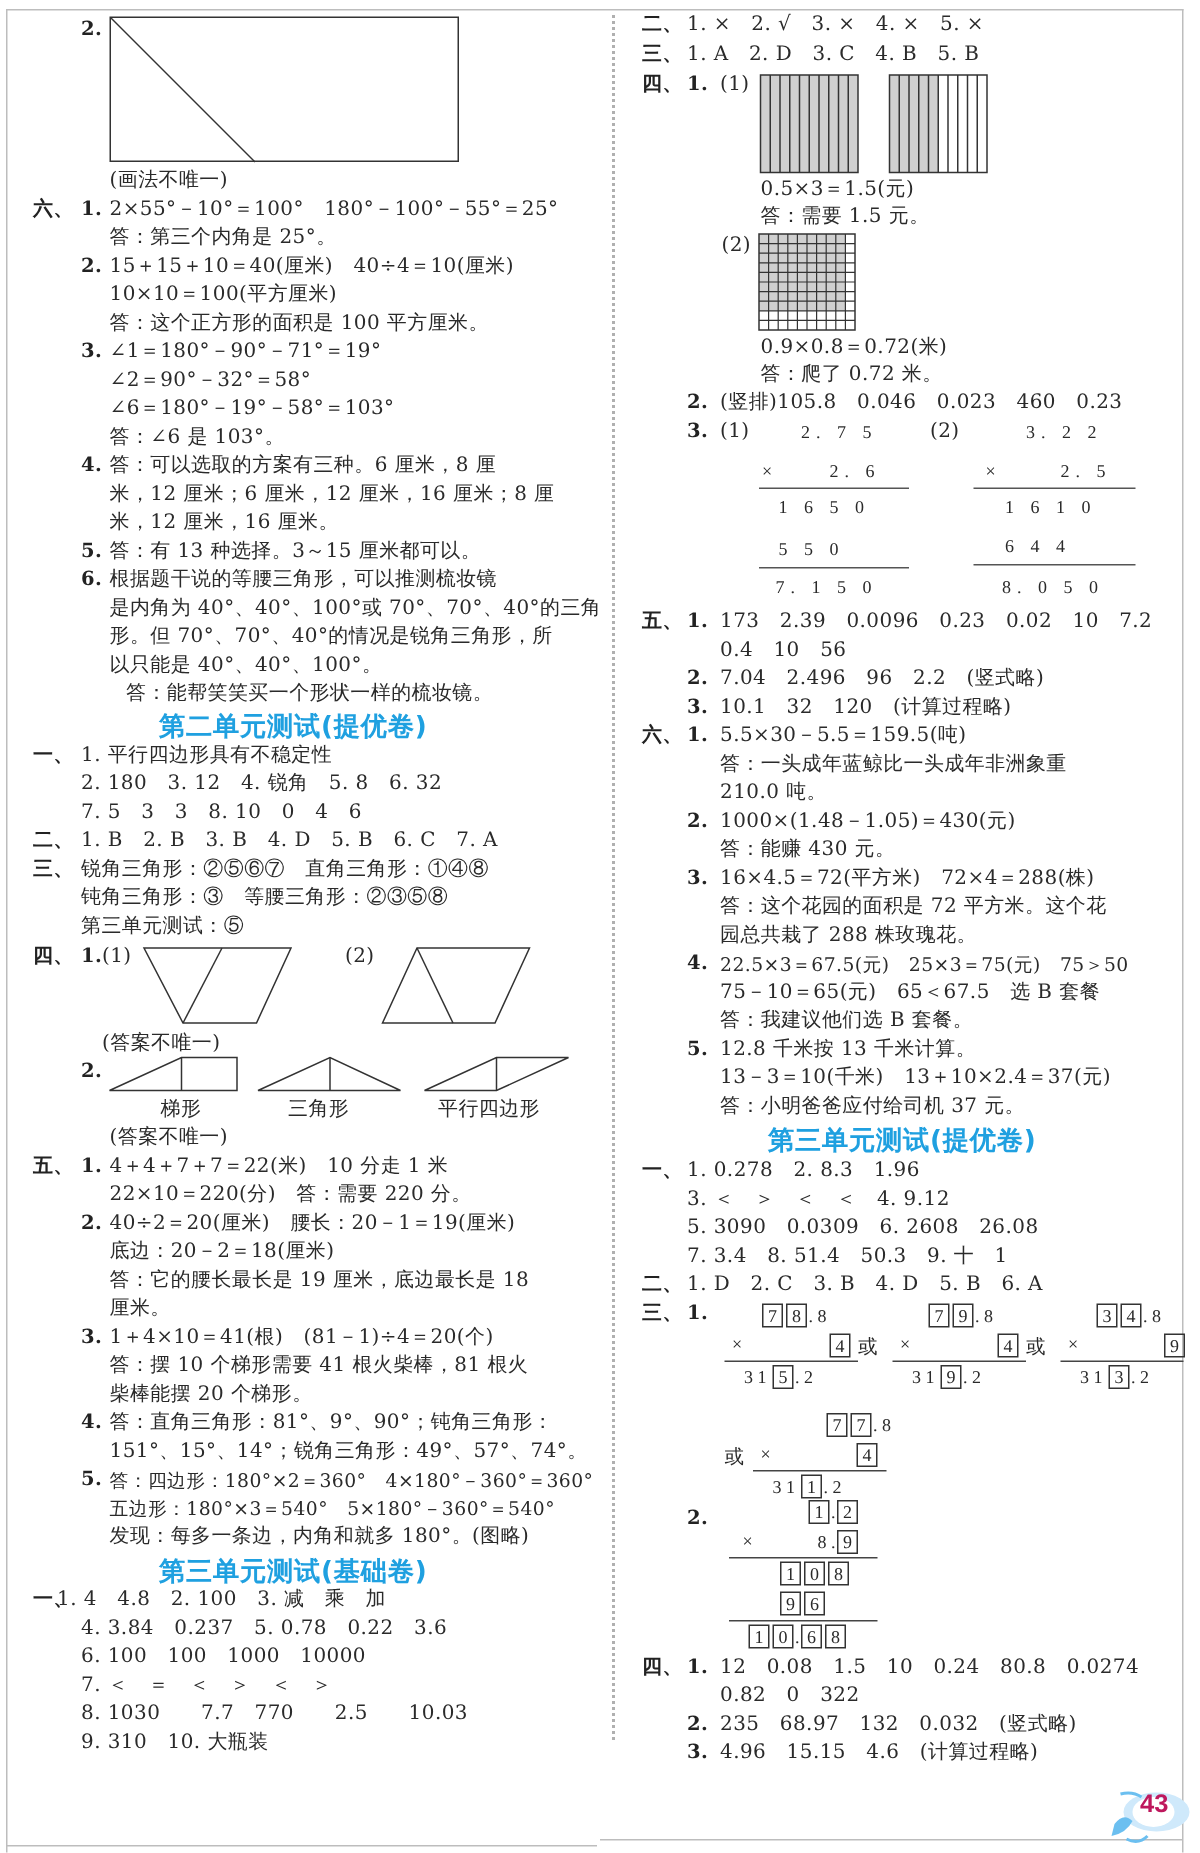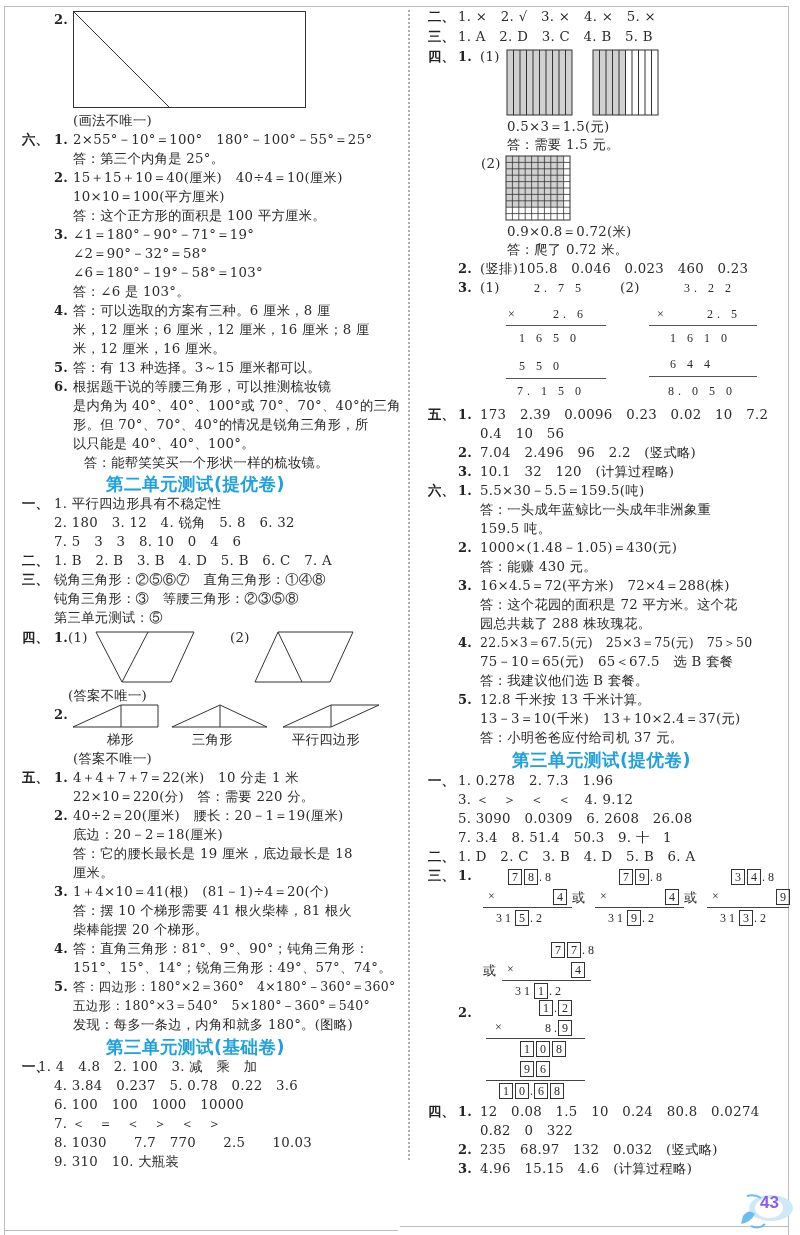--- a/index.html
+++ b/index.html
@@ -15,21 +15,21 @@
   .num { font-weight:bold; font-family:"DejaVu Serif",serif; font-size:13px; color:#222; }
   .sec { font-weight:bold; font-family:"DejaVu Sans",sans-serif; color:#222; font-size:13.3px; }
   .heading { position:absolute; font-family:"DejaVu Sans","Liberation Sans",sans-serif;
              font-weight:bold; color:#1fa0e0; font-size:17.5px; letter-spacing:0.5px; white-space:nowrap; }
   svg { position:absolute; overflow:visible; }
   .box { display:inline-block; border:1px solid #333; width:12px; height:14px; line-height:14px;
          text-align:center; font-size:12px; margin:0 1px; }
   .vm { position:absolute; font-size:12px; white-space:nowrap; font-family:"Liberation Serif",serif; }
   .badge { position:absolute; left:733px; top:1188px; width:60px; height:44px; }
   .badge-num { position:absolute; left:760px; top:1193px; font-family:"Liberation Sans",sans-serif;
-               font-weight:bold; font-size:17px; color:#8b5cf6; }
+               font-weight:bold; font-size:17px; color:#be185d; }
 </style>
 </head>
 <body>
 
 <div class="frame"></div>
 <div class="frame-bottom-left"></div>
 <div class="frame-bottom-right"></div>
 <div class="divider"></div>
 
 <div>
@@ -262,21 +262,21 @@
   <span class="line" style="left:480px;top:424px">0.4　10　56</span>
   <span class="line num" style="left:458px;top:443px">2.</span>
   <span class="line" style="left:480px;top:443px">7.04　2.496　96　2.2　(竖式略)</span>
   <span class="line num" style="left:458px;top:462px">3.</span>
   <span class="line" style="left:480px;top:462px">10.1　32　120　(计算过程略)</span>
 
   <span class="line sec" style="left:428px;top:481px">六、</span>
   <span class="line num" style="left:458px;top:481px">1.</span>
   <span class="line" style="left:480px;top:481px">5.5×30－5.5＝159.5(吨)</span>
   <span class="line" style="left:480px;top:500px;max-width:308px;overflow:hidden">答：一头成年蓝鲸比一头成年非洲象重</span>
-  <span class="line" style="left:480px;top:519px">159.5 吨。</span>
+  <span class="line" style="left:480px;top:519px">210.0 吨。</span>
 
   <span class="line num" style="left:458px;top:538px">2.</span>
   <span class="line" style="left:480px;top:538px">1000×(1.48－1.05)＝430(元)</span>
   <span class="line" style="left:480px;top:557px">答：能赚 430 元。</span>
 
   <span class="line num" style="left:458px;top:576px">3.</span>
   <span class="line" style="left:480px;top:576px">16×4.5＝72(平方米)　72×4＝288(株)</span>
   <span class="line" style="left:480px;top:595px;max-width:308px;overflow:hidden">答：这个花园的面积是 72 平方米。这个花</span>
   <span class="line" style="left:480px;top:614px">园总共栽了 288 株玫瑰花。</span>
 
@@ -286,21 +286,21 @@
   <span class="line" style="left:480px;top:671px">答：我建议他们选 B 套餐。</span>
 
   <span class="line num" style="left:458px;top:690px">5.</span>
   <span class="line" style="left:480px;top:690px">12.8 千米按 13 千米计算。</span>
   <span class="line" style="left:480px;top:709px">13－3＝10(千米)　13＋10×2.4＝37(元)</span>
   <span class="line" style="left:480px;top:728px">答：小明爸爸应付给司机 37 元。</span>
 
   <div class="heading" style="left:512px;top:748px">第三单元测试(提优卷)</div>
 
   <span class="line sec" style="left:428px;top:771px">一、</span>
-  <span class="line" style="left:458px;top:771px">1. 0.278　2. 7.3　1.96</span>
+  <span class="line" style="left:458px;top:771px">1. 0.278　2. 8.3　1.96</span>
   <span class="line" style="left:458px;top:790px">3. ＜　＞　＜　＜　4. 9.12</span>
   <span class="line" style="left:458px;top:809px">5. 3090　0.0309　6. 2608　26.08</span>
   <span class="line" style="left:458px;top:828px">7. 3.4　8. 51.4　50.3　9. 十　1</span>
 
   <span class="line sec" style="left:428px;top:847px">二、</span>
   <span class="line" style="left:458px;top:847px">1. D　2. C　3. B　4. D　5. B　6. A</span>
 
   <span class="line sec" style="left:428px;top:866px">三、</span>
   <span class="line num" style="left:458px;top:866px">1.</span>
 

